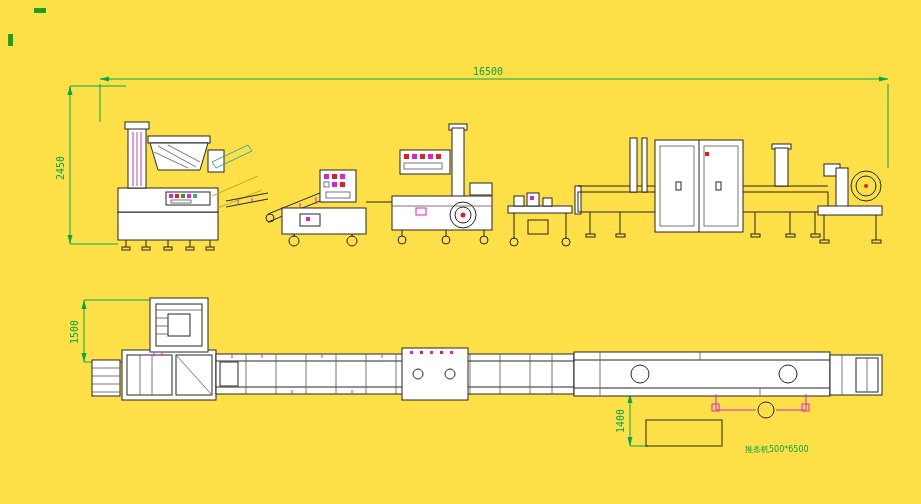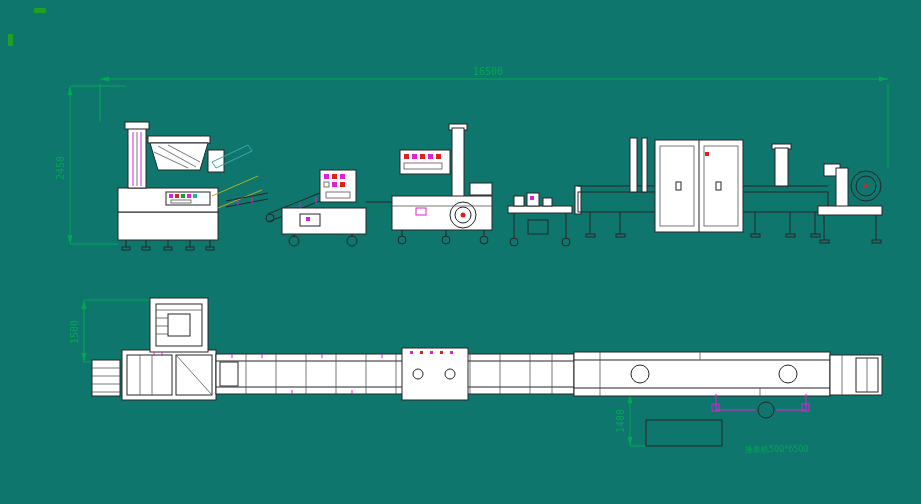--- a/index.html
+++ b/index.html
@@ -1,16 +1,16 @@
 <!DOCTYPE html>
 <html><head>
 <meta charset="utf-8">
 <style>
   html,body{margin:0;padding:0;background:#ffffff;}
-  .canvas{position:relative;width:921px;height:504px;background:#0f766e;overflow:hidden;
+  .canvas{position:relative;width:921px;height:504px;background:#fde047;overflow:hidden;
           font-family:"DejaVu Sans",sans-serif;}
   svg{display:block;}
   .s  {stroke:#262626;fill:none;stroke-width:1;}
   .sf {stroke:#262626;fill:#ffffff;stroke-width:1;}
   .sd {stroke:#555555;fill:none;stroke-width:0.8;}
   .m  {stroke:#e020d8;fill:none;stroke-width:1;}
   .mf {fill:#e020d8;stroke:none;}
   .rf {fill:#e02020;stroke:none;}
   .gf {fill:#20a020;stroke:none;}
   .cf {fill:#28b0b0;stroke:none;}

